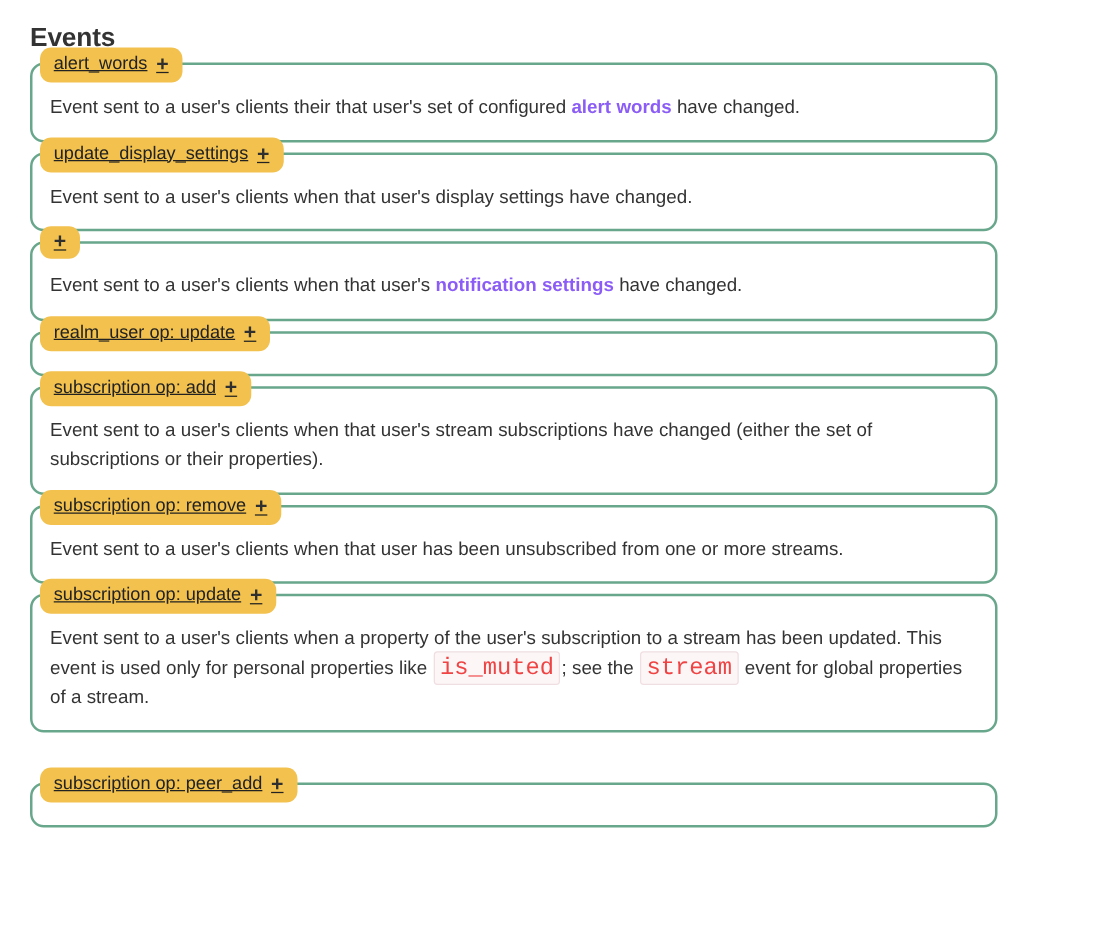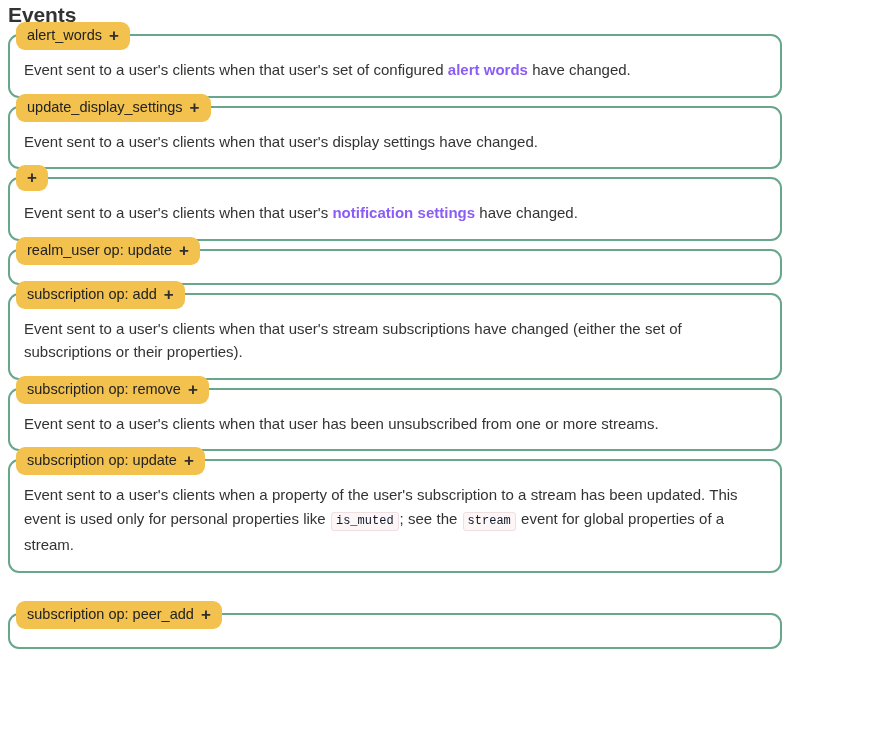--- a/index.html
+++ b/index.html
@@ -12,21 +12,21 @@
     width: 881px;
     height: 754px;
     overflow: hidden;
     font-family: "Liberation Sans", "DejaVu Sans", sans-serif;
     color: #333333;
     -webkit-font-smoothing: antialiased;
   }
 
   .page {
     width: 881px;
-    padding: 0;
+    padding: 16px;
     box-sizing: border-box;
   }
 
   .page-title {
     font-size: 21px;
     font-weight: bold;
     color: #333333;
     letter-spacing: -0.1px;
     margin: 0;
     padding: 2px 0 0 8px;
@@ -57,20 +57,21 @@
     align-items: center;
     gap: 7px;
     background: #f2c14e;
     color: #222222;
     border-radius: 9px;
     padding: 5px 11px 6px 11px;
     font-size: 14.5px;
     line-height: 17px;
     white-space: nowrap;
     cursor: pointer;
+    text-decoration: underline;
   }
 
   .badge-label {
     font-family: "Liberation Sans", "DejaVu Sans", sans-serif;
   }
 
   .badge-plus {
     display: inline-block;
     font-size: 17px;
     line-height: 15px;
@@ -91,22 +92,22 @@
   .event-desc a,
   .desc-link {
     color: #8b5cf6;
     font-weight: bold;
     text-decoration: none;
     cursor: pointer;
   }
 
   code, .desc-code {
     font-family: "Liberation Mono", "DejaVu Sans Mono", monospace;
-    font-size: 12px;
-    color: #0f172a;
+    font-size: 19px;
+    color: #ef4444;
     background: #fdf6f7;
     border: 1px solid #f0dfe2;
     border-radius: 3px;
     padding: 1px 4px 2px 4px;
     margin: 0 1px;
     white-space: nowrap;
   }
 
   
   .event-card.clipped {
@@ -120,21 +121,21 @@
 <div class="page">
 
   <h1 class="page-title">Events</h1>
 
   <div class="events-list" id="events-list">
       <div class="event-card">
         <div class="event-badge">
           <span class="badge-label">alert_words</span>
           <span class="badge-plus">+</span>
         </div>
-        <p class="event-desc"><span>Event sent to a user's clients when that user's set of configured </span><a class="desc-link">alert words</a><span> have changed.</span></p>
+        <p class="event-desc"><span>Event sent to a user's clients their that user's set of configured </span><a class="desc-link">alert words</a><span> have changed.</span></p>
       </div>
       <div class="event-card">
         <div class="event-badge">
           <span class="badge-label">update_display_settings</span>
           <span class="badge-plus">+</span>
         </div>
         <p class="event-desc"><span>Event sent to a user's clients when that user's display settings have changed.</span></p>
       </div>
       <div class="event-card">
         <div class="event-badge">

